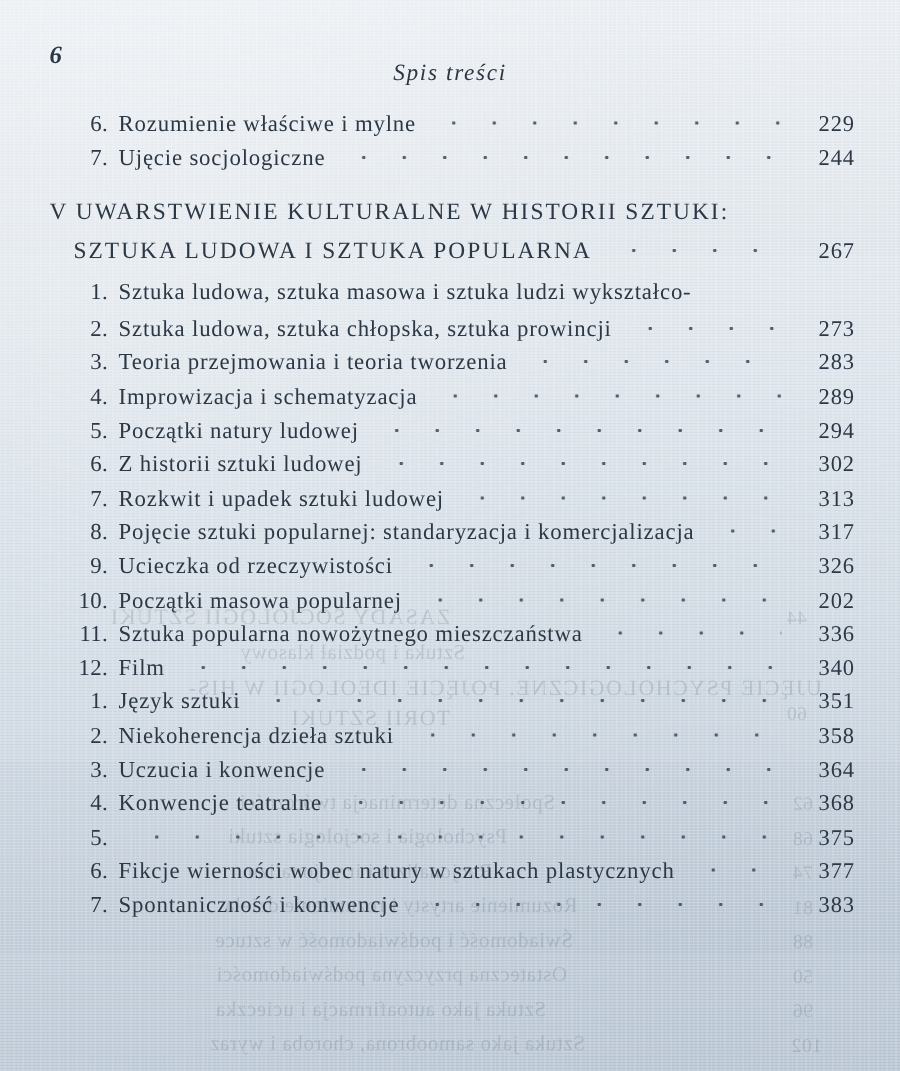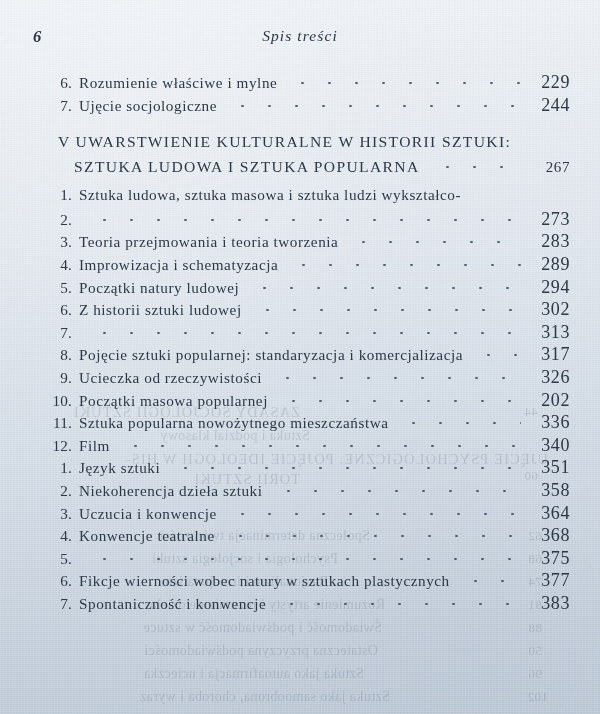--- a/index.html
+++ b/index.html
@@ -90,21 +90,21 @@
     top: 0;
     font-style: italic;
     font-weight: bold;
     font-size: 16.5px;
     color: #2b3744;
   }
   .runhead-title {
     position: absolute;
     left: 0;
     right: 0;
-    top: 0;
+    top: 13px;
     text-align: center;
     font-style: italic;
     font-size: 15.5px;
     letter-spacing: 1.1px;
     color: #2b3744;
   }
 
   
   .toc {
     position: absolute;
@@ -155,32 +155,31 @@
     background-size: 27px 2px;
     background-repeat: repeat-x;
     background-position: 6px 0;
     opacity: .85;
   }
 
   .page {
     flex: 0 0 auto;
     width: 44px;
     text-align: right;
-    font-size: 18px;
+    font-size: 15px;
     letter-spacing: .6px;
   }
 
   
   .row.cont .num { visibility: hidden; }
 
   
   .chapter {
     margin-top: 16px;
     margin-bottom: 5px;
-    margin-left: 25px;
   }
   .chapter .chline {
     display: flex;
     align-items: baseline;
     min-height: 24px;
     margin-left: -0px;
   }
   .chapter .chtext {
     flex: 0 0 auto;
     font-size: 15.6px;
@@ -254,20 +253,21 @@
             <div class="leader"></div>
             <div class="page">267</div>
           </div>
         </div>
         <div class="row">
           <div class="num">1.</div>
           <div class="label">Sztuka ludowa, sztuka masowa i sztuka ludzi wykształco-</div>
         </div>
         <div class="row">
           <div class="num">2.</div>
+          <div class="label">Sztuka ludowa, sztuka chłopska, sztuka prowincji</div>
           <div class="leader"></div>
           <div class="page">273</div>
         </div>
         <div class="row">
           <div class="num">3.</div>
           <div class="label">Teoria przejmowania i teoria tworzenia</div>
           <div class="leader"></div>
           <div class="page">283</div>
         </div>
         <div class="row">
@@ -283,20 +283,21 @@
           <div class="page">294</div>
         </div>
         <div class="row">
           <div class="num">6.</div>
           <div class="label">Z historii sztuki ludowej</div>
           <div class="leader"></div>
           <div class="page">302</div>
         </div>
         <div class="row">
           <div class="num">7.</div>
+          <div class="label">Rozkwit i upadek sztuki ludowej</div>
           <div class="leader"></div>
           <div class="page">313</div>
         </div>
         <div class="row">
           <div class="num">8.</div>
           <div class="label">Pojęcie sztuki popularnej: standaryzacja i komercjalizacja</div>
           <div class="leader"></div>
           <div class="page">317</div>
         </div>
         <div class="row">

